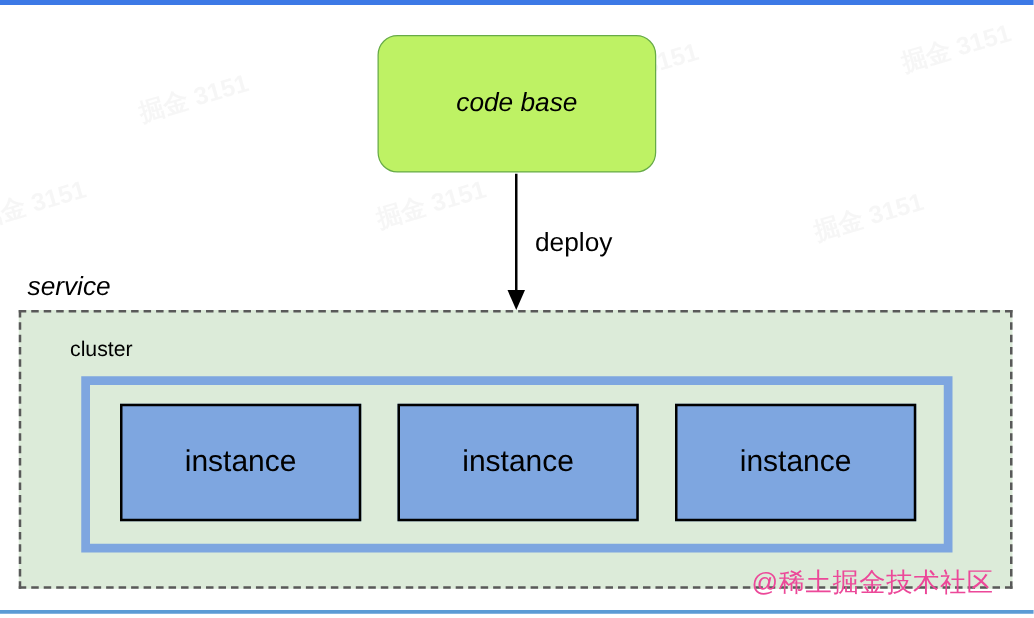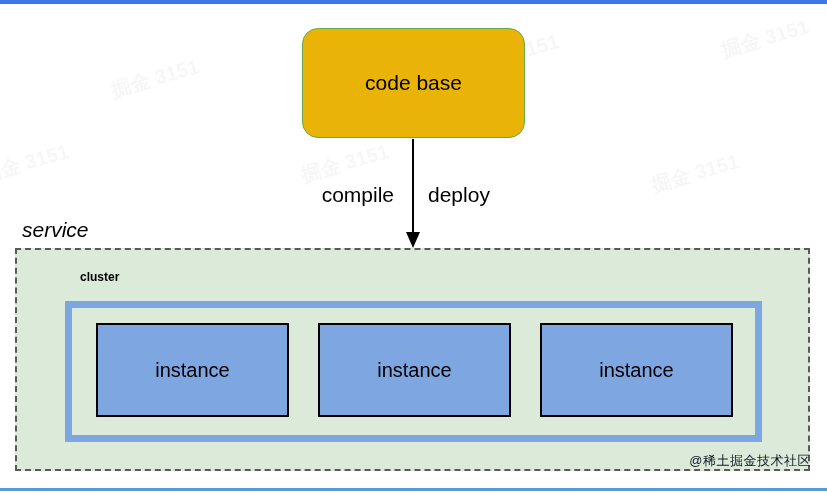--- a/index.html
+++ b/index.html
@@ -40,40 +40,40 @@
   .arrow-label.left { left:284px; width:110px; text-align:right; }
   .arrow-label.right { left:428px;text-align:right; }
 
   .service-label { position:absolute; left:22px; top:218px; font-size:21px;font-style:italic; }
 
   .service-box {
     position:absolute; left:15px; top:248px; width:795px; height:223px;
     border:2px dashed #595959;
   }
 
-  .cluster-label { position:absolute; left:80px; top:270px; font-size:12px;font-weight:bold; }
+  .cluster-label { position:absolute; left:56px; top:270px; font-size:17px; }
 
   .cluster-box {
     position:absolute; left:65px; top:301px; width:697px; height:141px;
     border-width:7px; border-style:solid;
   }
 
   .instance-box {
     position:absolute; top:323px; width:193px; height:94px;
     border:2px solid #000;
     display:flex; align-items:center; justify-content:center;
-    font-size:20px;
+    font-size:24px;
   }
   .instance-box.i0 { left:96px; }
   .instance-box.i1 { left:318px; }
   .instance-box.i2 { left:540px; }
 
   .corner-watermark {
-    position:absolute; right:16px; top:452px;
-    font-size:13px; color:#0f172a; letter-spacing:0.5px;
+    position:absolute; right:32px; top:452px;
+    font-size:21px; color:#ec4899; letter-spacing:0.5px;
   }
 
   .tiled-wm {
     position:absolute;
     font-size:20px; font-weight:bold;
     color:#8a8a8a; opacity:0.07;
     transform:rotate(-16deg);
     white-space:nowrap;
     pointer-events:none;
   }
@@ -90,28 +90,27 @@
       <span class="tiled-wm" style="left: 470px; top: 40px;">掘金 3151</span>
       <span class="tiled-wm" style="left: 720px; top: 25px;">掘金 3151</span>
       <span class="tiled-wm" style="left: -20px; top: 150px;">掘金 3151</span>
       <span class="tiled-wm" style="left: 300px; top: 150px;">掘金 3151</span>
       <span class="tiled-wm" style="left: 650px; top: 160px;">掘金 3151</span>
       <span class="tiled-wm" style="left: 460px; top: 255px;">掘金 3151</span>
       <span class="tiled-wm" style="left: 180px; top: 430px;">掘金 3151</span>
       <span class="tiled-wm" style="left: 620px; top: 255px;">掘金 3151</span>
     </div>
 
-  <div class="codebase-box" style="background: #eab308; border-color: rgb(103, 171, 71);">
+  <div class="codebase-box" style="background: #bef264; border-color: rgb(103, 171, 71); font-style: italic;">
     <span>code base</span>
   </div>
 
   <div class="arrow-line"></div>
   <div class="arrow-head"></div>
 
-  <div class="arrow-label left">compile</div>
   <div class="arrow-label right">deploy</div>
 
   <div class="service-label">service</div>
 
   <div class="service-box" style="background: rgb(220, 235, 217); border-color: rgb(89, 89, 89);"></div>
 
   <div class="cluster-label">cluster</div>
 
   <div class="cluster-box" style="border-color: rgb(126, 166, 224);"></div>
 

